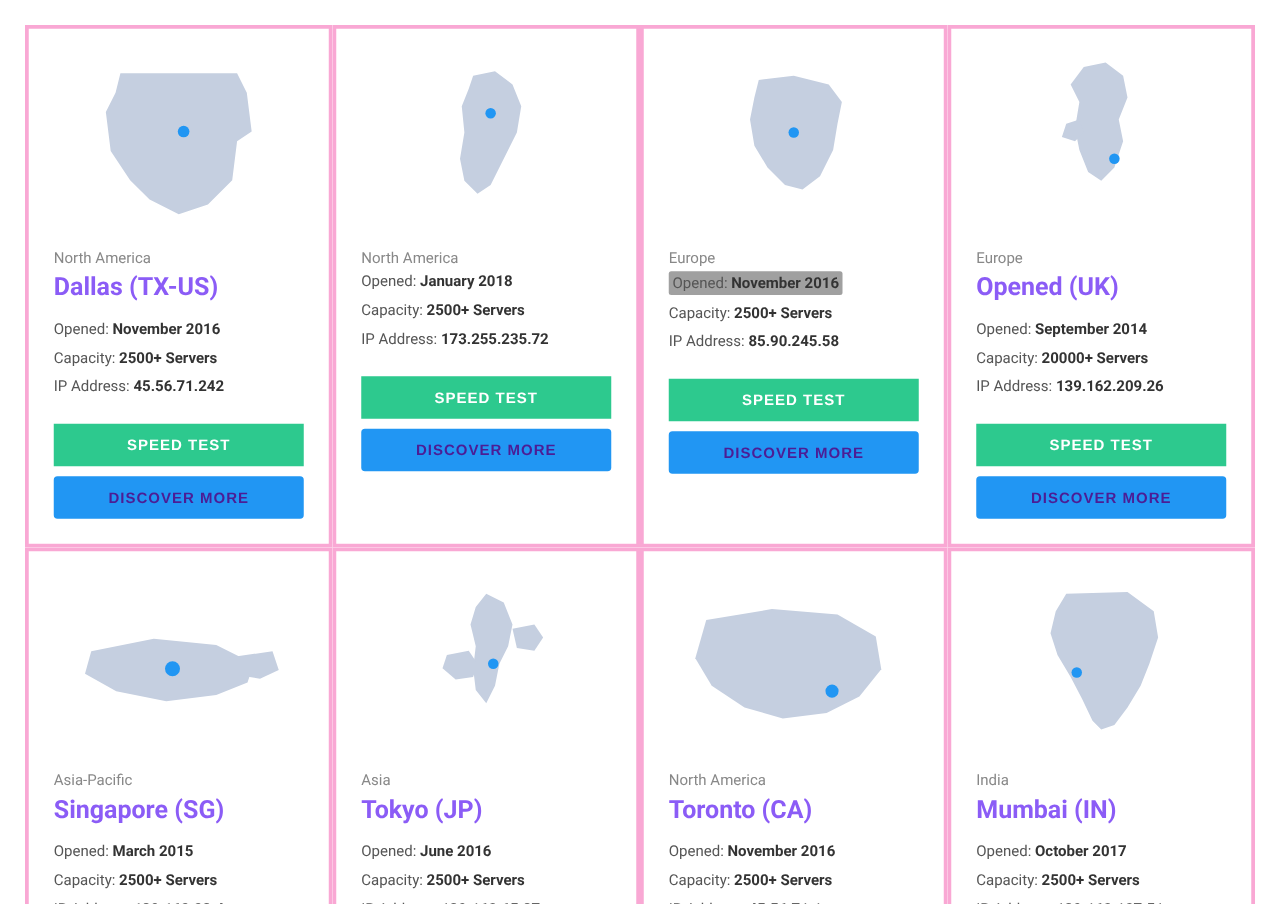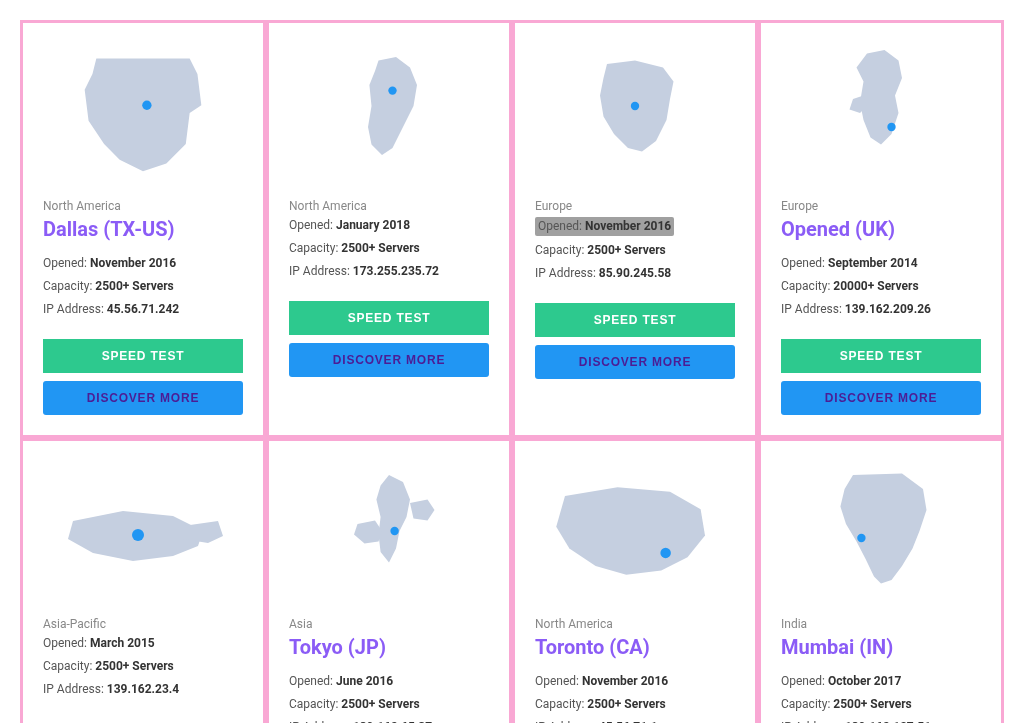--- a/index.html
+++ b/index.html
@@ -176,20 +176,21 @@
     </div>
     <div class="card">
       <div class="map-area">
         <svg viewBox="0 0 200 120" xmlns="http://www.w3.org/2000/svg">
       <path class="map-shape" d="M30,50 L80,40 L130,45 L160,60 L155,75 L130,85 L90,90 L50,82 L25,68 Z"></path>
       <path class="map-shape" d="M140,55 L175,50 L180,65 L165,72 L140,68 Z"></path>
       <circle class="dot" cx="95" cy="64" r="6"></circle>
     </svg>
       </div>
       <div class="region-label">Asia-Pacific</div>
+      <div class="city-name">Singapore (SG)</div>
       <div class="info-row"><span>Opened:</span> <strong>March 2015</strong></div>
       <div class="info-row"><span>Capacity:</span> <strong>2500+ Servers</strong></div>
       <div class="info-row"><span>IP Address:</span> <strong>139.162.23.4</strong></div>
 
     </div>
     <div class="card">
       <div class="map-area">
         <svg viewBox="0 0 200 200" xmlns="http://www.w3.org/2000/svg">
       <path class="map-shape" d="M100,20 L120,30 L130,55 L125,80 L115,100 L110,125 L100,145 L88,130 L85,105 L88,80 L82,55 L88,35 Z"></path>
       <path class="map-shape" d="M55,90 L80,85 L90,100 L85,115 L65,118 L50,105 Z"></path>

